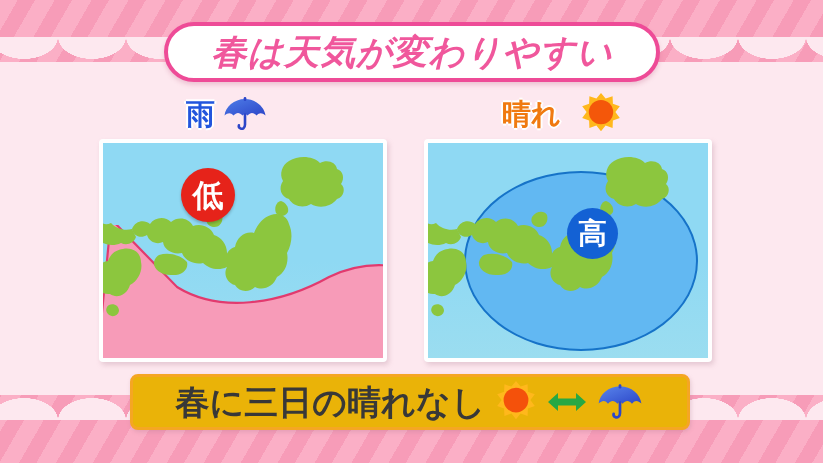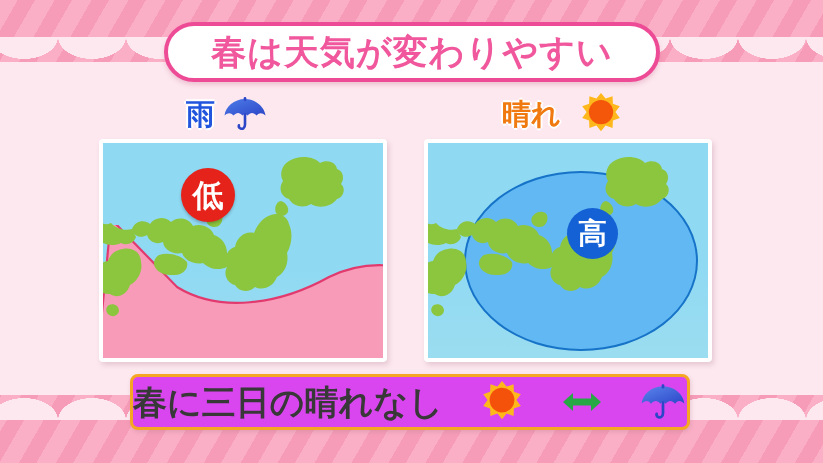--- a/index.html
+++ b/index.html
@@ -37,20 +37,21 @@
       repeat-x 0 0/68px 26px;
   }
 
   
   #title-pill{
     position:absolute;left:164px;top:22px;width:496px;height:60px;
     background:#FFFFFF;border:4px solid #EE4B97;border-radius:32px;
     box-shadow:0 3px 4px rgba(190,90,130,.25);
     display:flex;align-items:center;justify-content:center;
     box-sizing:border-box;
+    font-style:italic;
   }
   #title-text{
     color:#F0579C;font-size:35px;font-weight:bold;letter-spacing:1px;
     line-height:1;white-space:nowrap;
     text-shadow:0 1px 0 rgba(255,255,255,.9);
   }
 
   
   .col-head{position:absolute;display:flex;align-items:center;gap:7px;height:40px;}
   #head-rain{left:186px;top:94px;}
@@ -96,23 +97,23 @@
     position:absolute;left:139px;top:65px;width:51px;height:51px;border-radius:50%;
     background:#1361D4;display:flex;align-items:center;justify-content:center;
   }
   #high-badge span{color:#fff;font-size:29px;font-weight:bold;line-height:1;}
 
   .japan{position:absolute;left:0;top:0;width:100%;height:100%;}
 
   
   #banner{
     position:absolute;left:130px;top:374px;width:560px;height:56px;
-    background:#d946ef;border:3px solid #F5A623;border-radius:8px;
+    background:#eab308;border:3px solid #F5A623;border-radius:8px;
     box-shadow:1px 2px 4px rgba(170,120,140,.28);
-    display:flex;align-items:center;justify-content:space-between;gap:9px;
+    display:flex;align-items:center;justify-content:center;gap:9px;
     box-sizing:border-box;
   }
   #banner-text{
     color:#383838;font-size:34px;font-weight:bold;line-height:1;white-space:nowrap;
     letter-spacing:0px;
   }
 </style>
 </head>
 <body>
 

